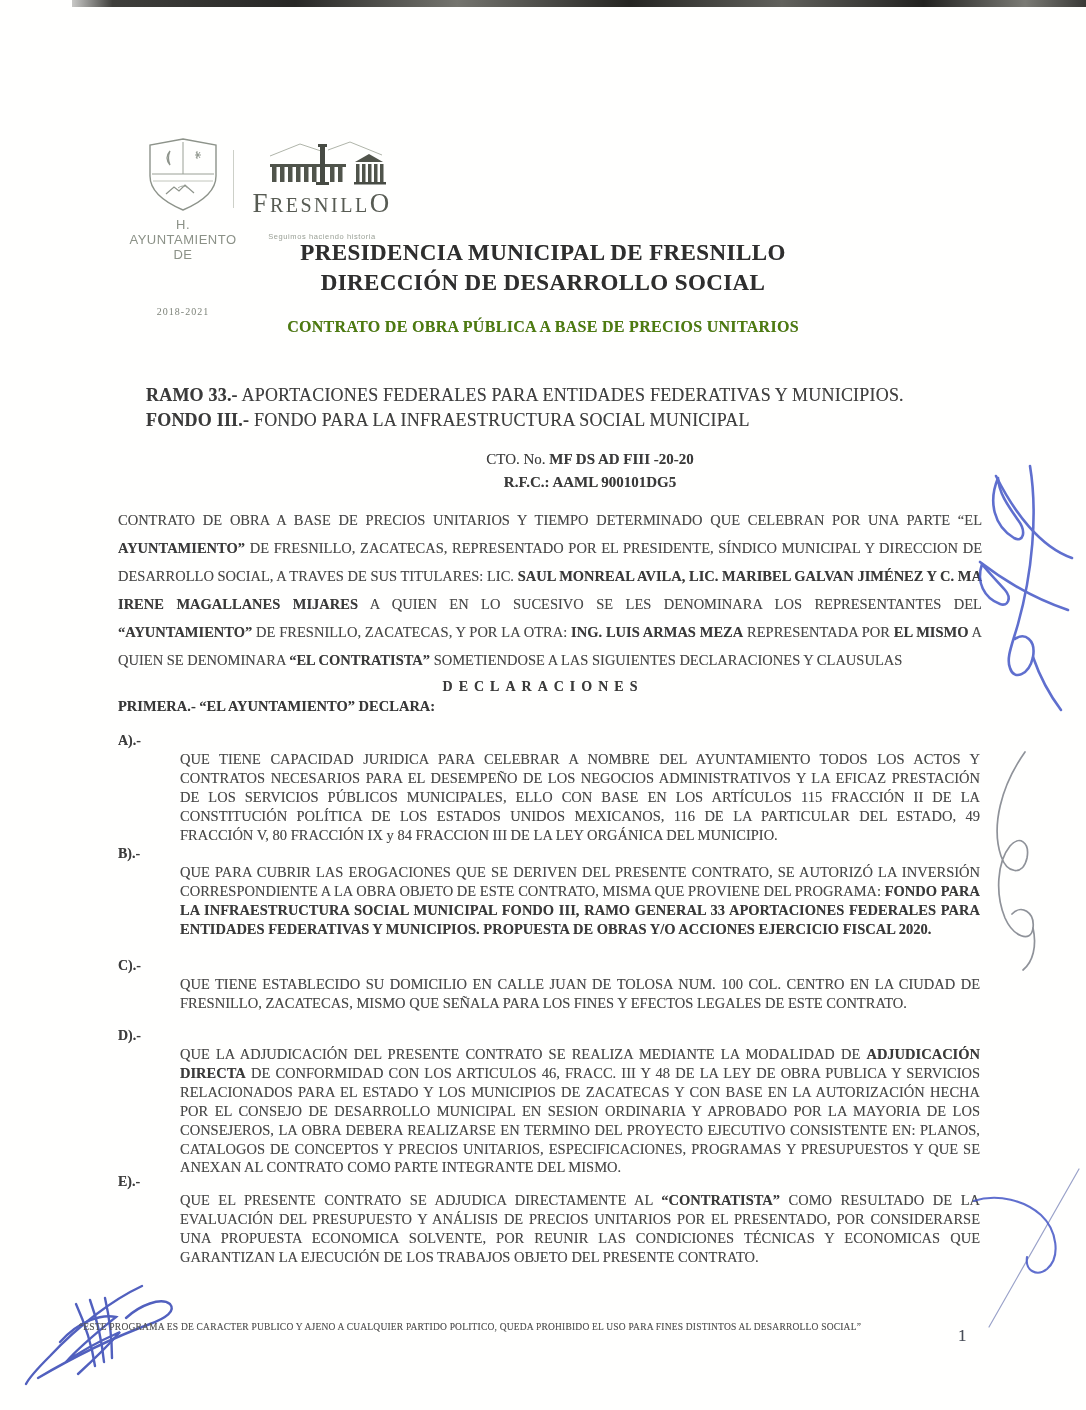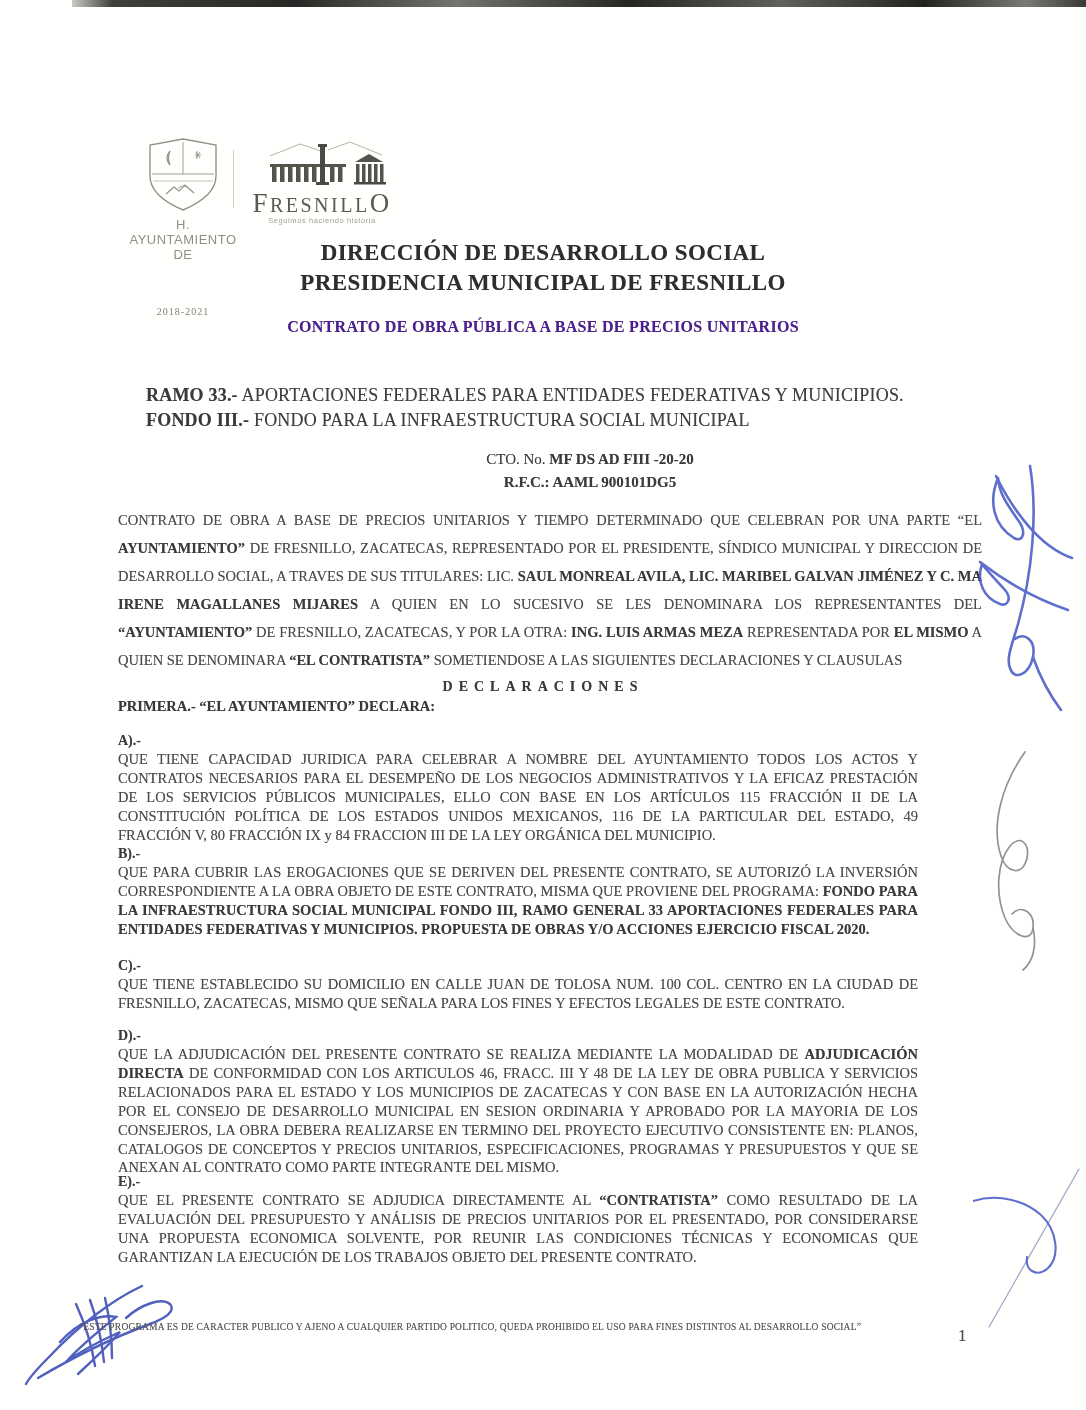--- a/index.html
+++ b/index.html
@@ -23,42 +23,42 @@
 
   
   .crest{position:absolute;left:128px;top:136px;width:110px;text-align:center;}
   .crest-cap1{font-size:13px;color:#8b9187;letter-spacing:.5px;margin-top:1px;
     font-family:"Liberation Sans",sans-serif;}
   .crest-cap2{font-size:10px;color:#7d8379;letter-spacing:1px;margin-top:44px;}
   .logo-divider{position:absolute;left:233px;top:150px;width:1px;height:58px;background:#cdd0c8;}
   .fres-logo{position:absolute;left:242px;top:140px;width:160px;text-align:center;}
   .fres-name{font-size:20px;letter-spacing:2.5px;color:#575b53;line-height:22px;margin-top:2px;}
   .fres-name .cap{font-size:27px;}
-  .fres-tag{font-size:7.5px;color:#9aa096;letter-spacing:.6px;margin-top:0;
+  .fres-tag{font-size:7.5px;color:#9aa096;letter-spacing:.6px;margin-top:16px;
     font-family:"Liberation Sans",sans-serif;}
 
   
   .title-block{position:absolute;left:0;top:238px;width:100%;text-align:center;
     font-weight:bold;font-size:23px;line-height:30px;color:#2e2e2e;letter-spacing:.4px;}
   .subtitle{position:absolute;left:0;top:318px;width:100%;text-align:center;
-    font-weight:bold;font-size:16px;color:#4c1d95;letter-spacing:.3px;}
+    font-weight:bold;font-size:16px;color:#4d7c0f;letter-spacing:.3px;}
   .program{position:absolute;left:118px;top:383px;width:870px;font-size:18px;
     line-height:25px;color:#3f3f3f;white-space:pre-line;letter-spacing:.2px;margin-left:28px;}
   .cto-block{position:absolute;left:380px;top:448px;width:420px;text-align:center;
     font-size:15px;line-height:23px;color:#3c3c3c;}
 
   
   .intro{position:absolute;left:118px;top:506px;width:864px;font-size:14.5px;
     line-height:28px;text-align:justify;color:#4a4a4a;}
   .decl-heading{position:absolute;left:0;top:679px;width:100%;text-align:center;
     font-weight:bold;font-size:14px;letter-spacing:6px;color:#3a3a3a;}
   .primera{position:absolute;left:118px;top:698px;font-weight:bold;font-size:14.5px;color:#383838;}
   .clause{position:absolute;left:118px;width:864px;}
   .clause-label{font-weight:bold;font-size:14px;color:#3c3c3c;margin-bottom:1px;}
-  .clause-body{width:800px;font-size:14.5px;line-height:18.9px;
+  .clause-body{margin-left:62px;width:800px;font-size:14.5px;line-height:18.9px;
     text-align:justify;color:#4a4a4a;}
   .c-a{top:733px;} .c-b{top:846px;} .c-c{top:958px;} .c-d{top:1028px;} .c-e{top:1174px;}
 
   
   .footer-quote{position:absolute;left:70px;top:1322px;width:800px;text-align:center;
     font-size:9.5px;color:#565656;letter-spacing:.2px;}
   .page-number{position:absolute;left:958px;top:1326px;font-size:17px;color:#474c58;}
 
   .sig{position:absolute;pointer-events:none;}
 </style>
@@ -111,22 +111,22 @@
           <rect x="122" y="24" width="3.5" height="18"></rect>
         <rect x="128" y="24" width="3.5" height="18"></rect>
       </g>
       <rect x="102" y="42" width="32" height="2.5" fill="#474b44"></rect>
     </svg>
     <div class="fres-name"><span class="cap">F</span><span>RESNILL</span><span class="cap">O</span></div>
     <div class="fres-tag">Seguimos haciendo historia</div>
   </div>
 
   <div class="title-block doc-text">
+    <div>PRESIDENCIA MUNICIPAL DE FRESNILLO</div>
     <div>DIRECCIÓN DE DESARROLLO SOCIAL</div>
-    <div>PRESIDENCIA MUNICIPAL DE FRESNILLO</div>
   </div>
   <div class="subtitle doc-text">CONTRATO DE OBRA PÚBLICA A BASE DE PRECIOS UNITARIOS</div>
 
   <div class="program doc-text"><b>RAMO 33.-</b><span> APORTACIONES FEDERALES PARA ENTIDADES FEDERATIVAS Y MUNICIPIOS.
 </span><b>FONDO III.-</b><span> FONDO PARA LA INFRAESTRUCTURA SOCIAL MUNICIPAL</span></div>
 
   <div class="cto-block doc-text">
     <div><span>CTO. No. </span><b>MF DS AD FIII -20-20</b></div>
     <div><b>R.F.C.: AAML 900101DG5</b></div>
   </div>

